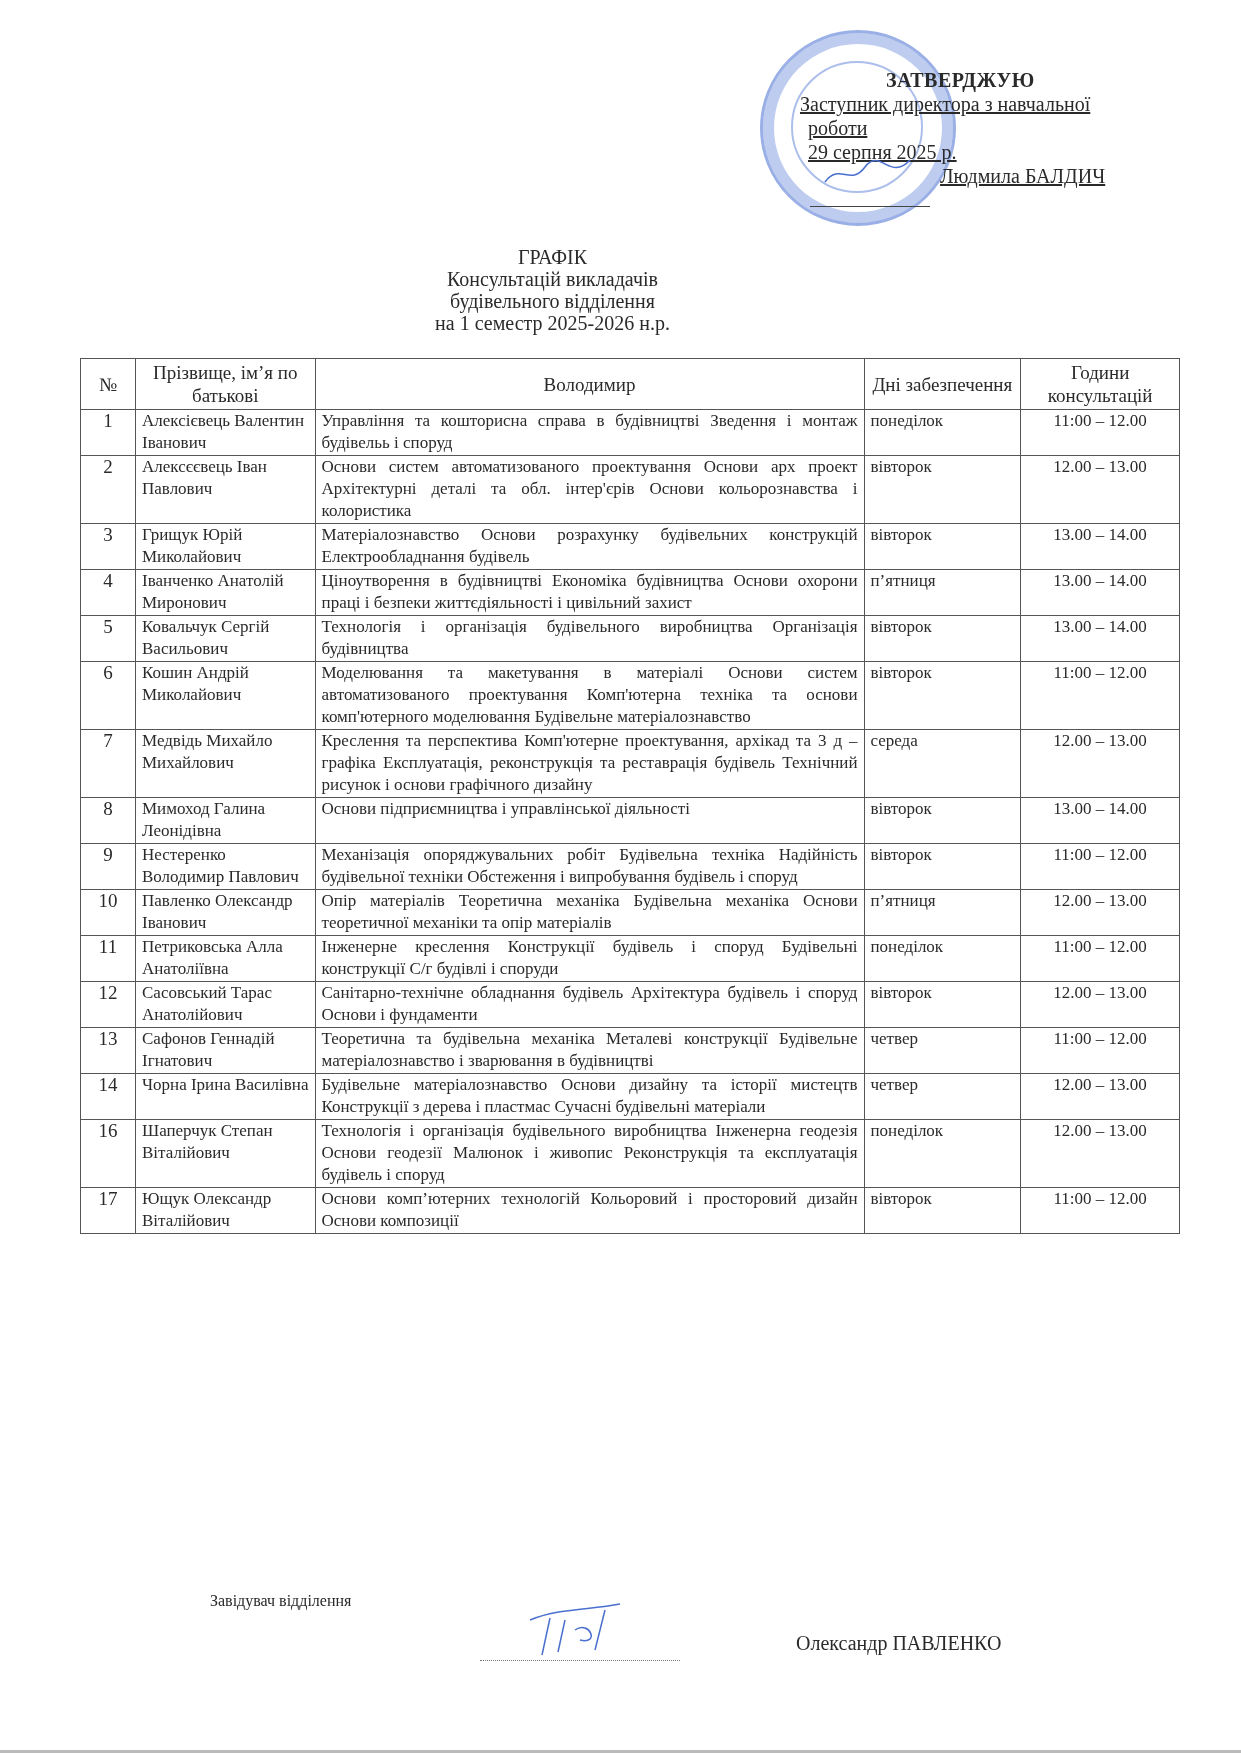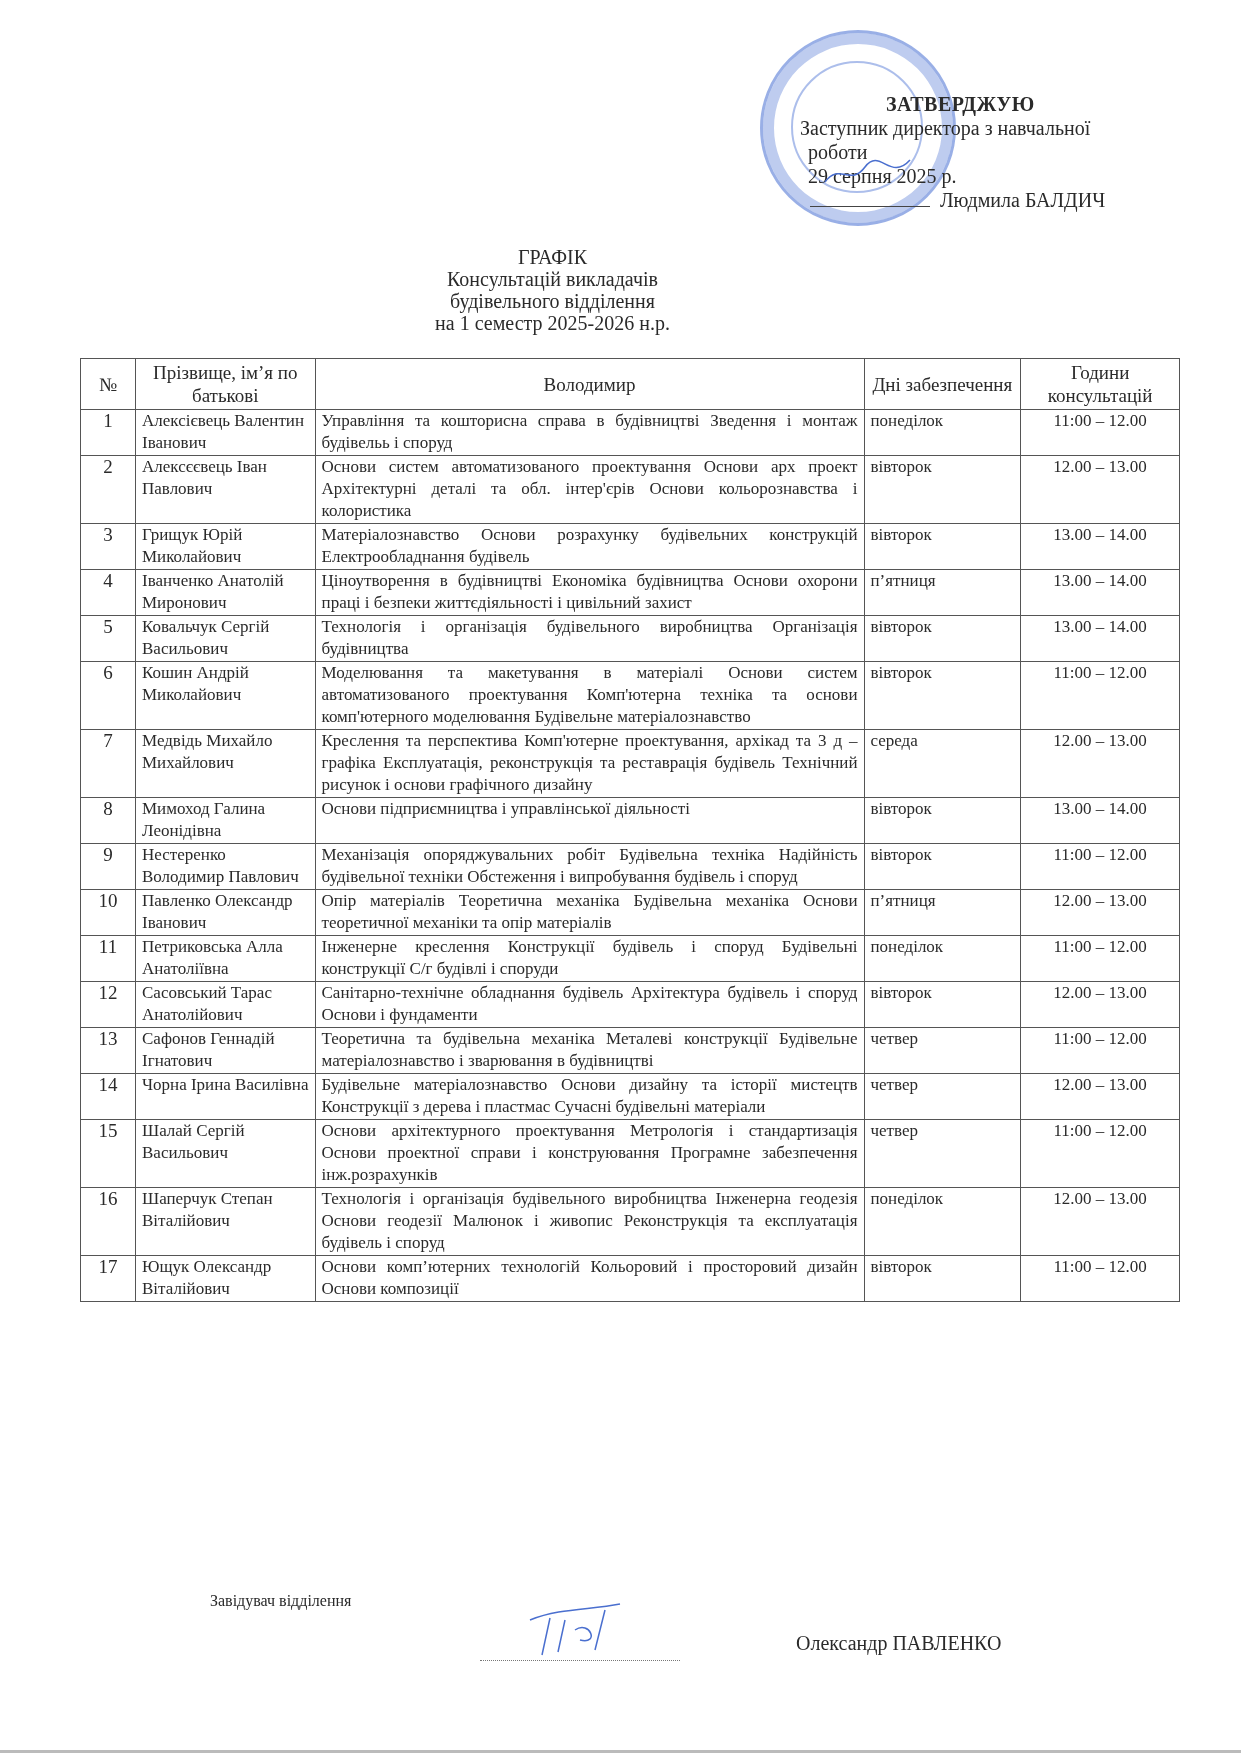--- a/index.html
+++ b/index.html
@@ -5,22 +5,22 @@
   html, body { margin: 0; padding: 0; background: #ffffff; }
   body {
     width: 1241px; height: 1754px; position: relative; overflow: hidden;
     font-family: "Liberation Serif", "DejaVu Serif", serif;
     color: #2a2a2a;
   }
   .approval {
     position: absolute; left: 800px; top: 68px; width: 400px;
     font-size: 20px; line-height: 24px;
   }
-  .approval .title { font-weight: bold; padding-left: 86px; letter-spacing: 0.5px; margin-top: 24px; }
-  .approval .line { white-space: nowrap; }
+  .approval .title { font-weight: bold; padding-left: 86px; letter-spacing: 0.5px; }
+  .approval .line { white-space: nowrap; text-decoration: underline; }
   .approval .indent { padding-left: 8px; }
   .approval .name { padding-left: 140px; }
   .stamp {
     position: absolute; left: 760px; top: 30px; width: 190px; height: 190px;
     border-radius: 50%; border: 3px solid rgba(70,110,210,0.55);
     box-shadow: inset 0 0 0 9px rgba(255,255,255,0), inset 0 0 0 11px rgba(70,110,210,0.35);
     pointer-events: none;
   }
   .stamp-inner {
     position: absolute; left: 28px; top: 28px; width: 128px; height: 128px;
@@ -185,27 +185,20 @@
         <td class="hours">11:00 – 12.00</td>
       </tr>
       <tr>
         <td class="num">14</td>
         <td class="teacher">Чорна Ірина Василівна</td>
         <td class="disc">Будівельне матеріалознавство Основи дизайну та історії мистецтв Конструкції з дерева і пластмас Сучасні будівельні матеріали</td>
         <td class="day">четвер</td>
         <td class="hours">12.00 – 13.00</td>
       </tr>
       <tr>
-        <td class="num">15</td>
-        <td class="teacher">Шалай Сергій Васильович</td>
-        <td class="disc">Основи архітектурного проектування Метрологія і стандартизація Основи проектної справи і конструювання Програмне забезпечення інж.розрахунків</td>
-        <td class="day">четвер</td>
-        <td class="hours">11:00 – 12.00</td>
-      </tr>
-      <tr>
         <td class="num">16</td>
         <td class="teacher">Шаперчук Степан Віталійович</td>
         <td class="disc">Технологія і організація будівельного виробництва Інженерна геодезія Основи геодезії Малюнок і живопис Реконструкція  та експлуатація будівель і споруд</td>
         <td class="day">понеділок</td>
         <td class="hours">12.00 – 13.00</td>
       </tr>
       <tr>
         <td class="num">17</td>
         <td class="teacher">Ющук Олександр Віталійович</td>
         <td class="disc">Основи комп’ютерних технологій Кольоровий і просторовий дизайн Основи композиції</td>

